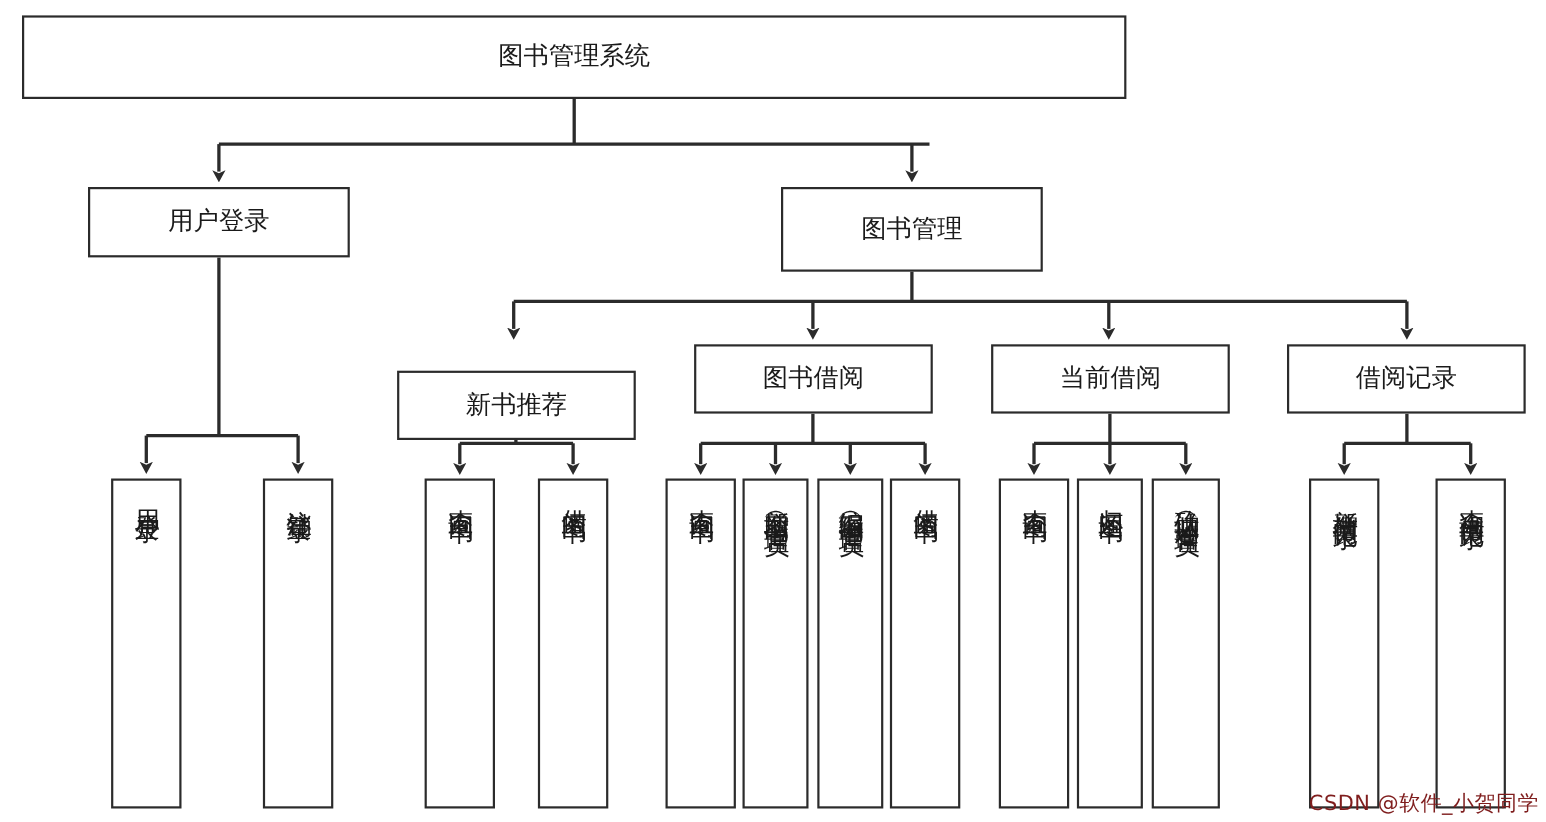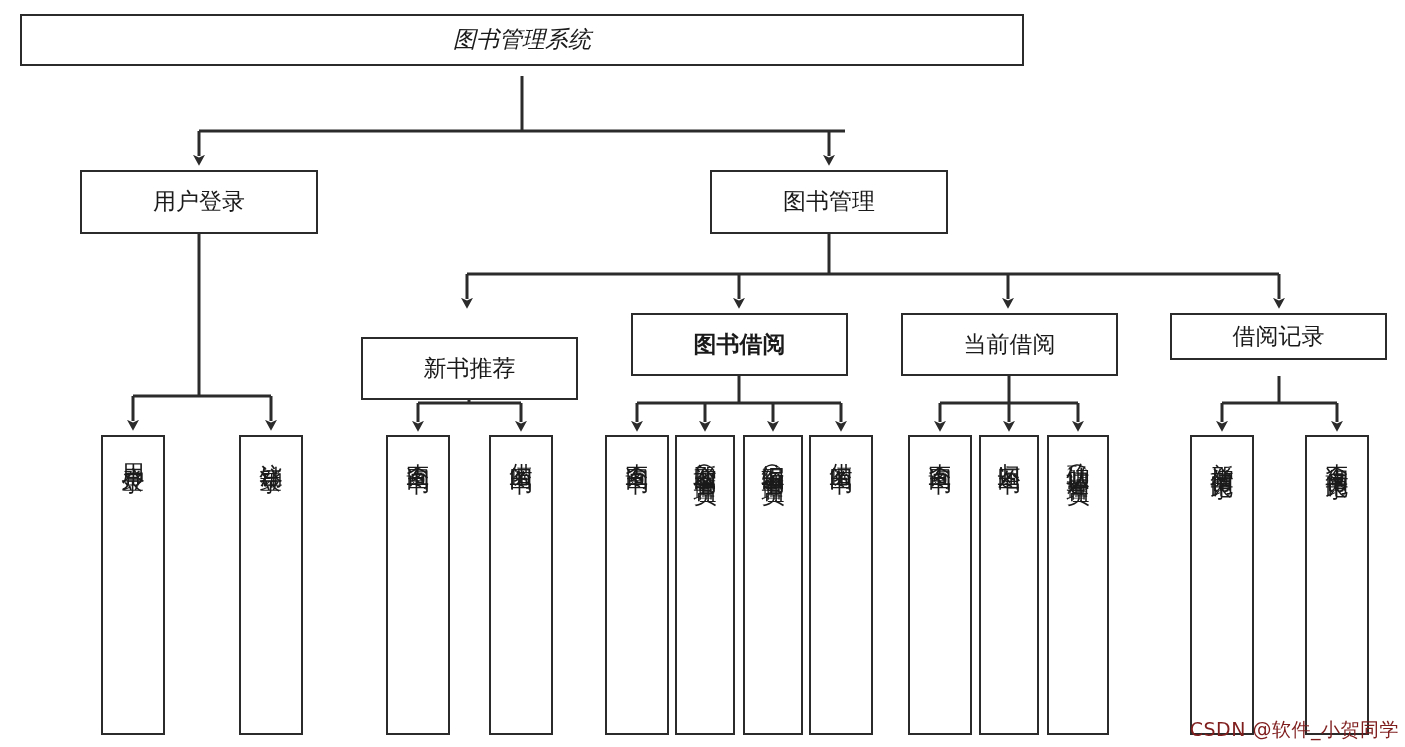--- a/index.html
+++ b/index.html
@@ -116,41 +116,41 @@
       <path d="M1009,403 L1009,422" marker-end="url(#arrow)"></path>
       <path d="M1078,403 L1078,422" marker-end="url(#arrow)"></path>
 
       <path d="M1279,376 L1279,403"></path>
       <path d="M1222,403 L1337,403"></path>
       <path d="M1222,403 L1222,422" marker-end="url(#arrow)"></path>
       <path d="M1337,403 L1337,422" marker-end="url(#arrow)"></path>
     </g>
   </svg>
 
-  <div class="node root-node h-node" style="left:20px; top:14px; width:1004px; height:52px;font-style:italic;">
+  <div class="node root-node h-node" style="left:20px; top:14px; width:1004px; height:76px;">
     <span class="label">图书管理系统</span>
   </div>
 
   <div class="node h-node" style="left:80px; top:170px; width:238px; height:64px;">
     <span class="label">用户登录</span>
   </div>
-  <div class="node h-node" style="left:710px; top:170px; width:238px; height:64px;">
+  <div class="node h-node" style="left:710px; top:170px; width:238px; height:77px;">
     <span class="label">图书管理</span>
   </div>
 
   <div class="node h-node" style="left:361px; top:313px; width:217px; height:63px;margin-top:24px;">
     <span class="label">新书推荐</span>
   </div>
-  <div class="node h-node" style="left:631px; top:313px; width:217px; height:63px;font-weight:bold;">
+  <div class="node h-node" style="left:631px; top:313px; width:217px; height:63px;">
     <span class="label">图书借阅</span>
   </div>
   <div class="node h-node" style="left:901px; top:313px; width:217px; height:63px;">
     <span class="label">当前借阅</span>
   </div>
-  <div class="node h-node" style="left:1170px; top:313px; width:217px; height:47px;">
+  <div class="node h-node" style="left:1170px; top:313px; width:217px; height:63px;">
     <span class="label">借阅记录</span>
   </div>
 
   <div class="node v-node" style="left:101px; top:435px; width:64px; height:300px;">
     <span class="label">用户登录</span>
   </div>
   <div class="node v-node" style="left:239px; top:435px; width:64px; height:300px;">
     <span class="label">注销登录</span>
   </div>
 

